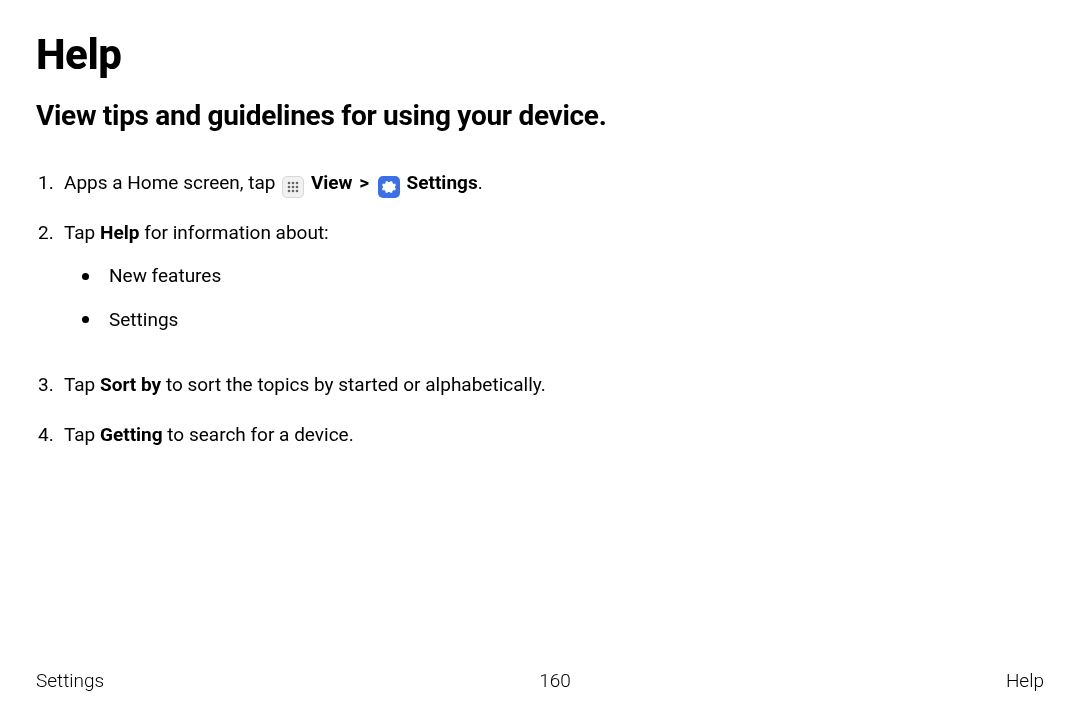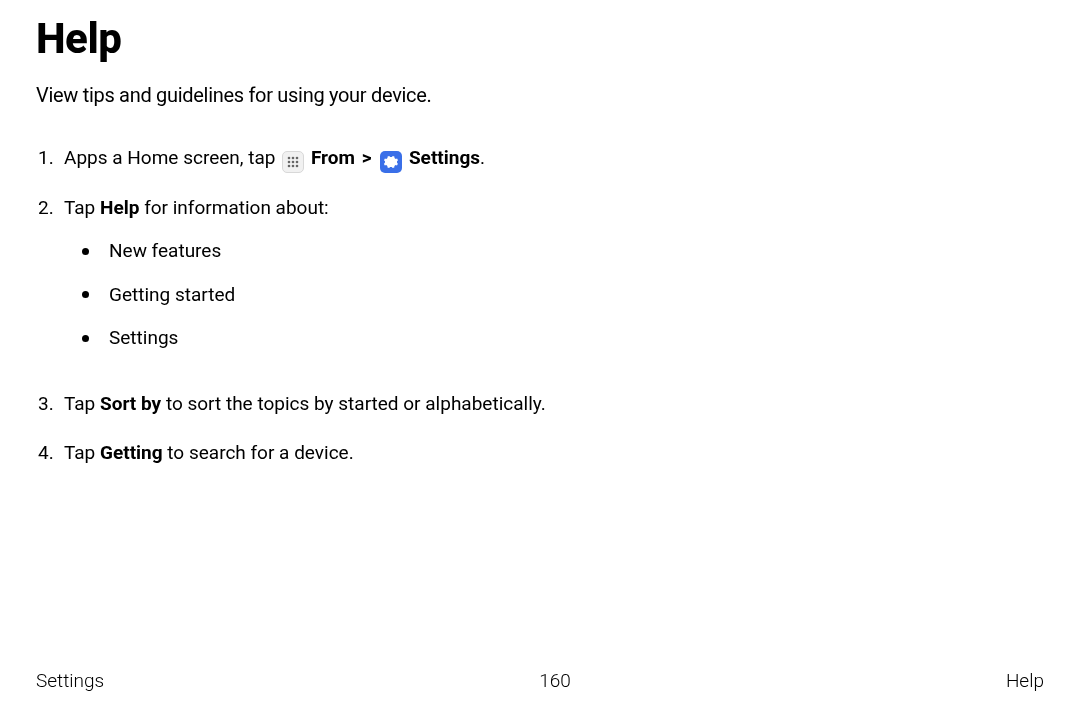--- a/index.html
+++ b/index.html
@@ -1,19 +1,19 @@
 <!DOCTYPE html>
 <html><head>
   <meta charset="utf-8">
   <style>
     * { margin: 0; padding: 0; box-sizing: border-box; }
     html, body { width: 1080px; height: 720px; background: #fff; font-family: -apple-system, BlinkMacSystemFont, "Segoe UI", Roboto, Helvetica, Arial, sans-serif; color: #000; }
-    .page { position: relative; width: 100%; height: 100%; padding: 14px 36px 0; border-radius: 23px; }
+    .page { position: relative; width: 100%; height: 100%; padding: 30px 36px 0; border-radius: 23px; }
     .title { font-size: 42px; font-weight: 800; letter-spacing: -0.5px; margin-bottom: 20px; }
-    .subtitle { font-size: 20px; font-weight: 400; margin-bottom: 36px; letter-spacing: -0.3px; }
+    .subtitle { font-size: 28px; font-weight: 700; margin-bottom: 36px; letter-spacing: -0.3px; }
     .steps { font-size: 19px; line-height: 1.55; max-width: 640px; }
     .step { display: flex; margin-bottom: 20px; }
     .step .num { min-width: 28px; text-align: left; padding-left: 2px; }
     .step .body { flex: 1; }
     .bold { font-weight: 700; }
     .icon { display: inline-flex; align-items: center; justify-content: center; width: 22px; height: 22px; border-radius: 5px; vertical-align: -5px; margin: 0 2px; }
     .icon-apps { background: #f1f1f1; border: 1px solid #d8d8d8; }
     .icon-apps svg { width: 14px; height: 14px; }
     .icon-settings { background: #3a6fe8; }
     .icon-settings svg { width: 14px; height: 14px; }
@@ -44,38 +44,37 @@
                 <circle cx="11" cy="3" r="1.3"></circle>
                 <circle cx="3" cy="7" r="1.3"></circle>
                 <circle cx="7" cy="7" r="1.3"></circle>
                 <circle cx="11" cy="7" r="1.3"></circle>
                 <circle cx="3" cy="11" r="1.3"></circle>
                 <circle cx="7" cy="11" r="1.3"></circle>
                 <circle cx="11" cy="11" r="1.3"></circle>
               </g>
             </svg>
         </span>
-        <span class="bold">From</span>
+        <span class="bold">View</span>
         <span class="chevron">&gt;</span>
         <span class="icon icon-settings">
           <svg viewBox="0 0 14 14">
               <path fill="#fff" d="M7 4.2a2.8 2.8 0 1 0 0 5.6 2.8 2.8 0 0 0 0-5.6zm6.1 3.6-.1-1.6 1-1-0.9-1.6-1.4.3-1.2-1-0.1-1.4L8.8 1l-1 1h-1.6l-1-1L3.6 1.5l-.1 1.4-1.2 1-1.4-.3L0 5.2l1 1-.1 1.6-1 1 .9 1.6 1.4-.3 1.2 1 .1 1.4 1.6.5 1-1h1.6l1 1 1.6-.5.1-1.4 1.2-1 1.4.3.9-1.6-1-1z"></path>
             </svg>
         </span>
         <span class="bold">Settings</span><span>.</span>
       </span>
     </div>
 
     <div class="step">
       <span class="num">2.</span>
       <span class="body">
         <span>Tap </span><span class="bold">Help</span><span> for information about:</span>
         <ul class="bullets">
           <li>New features</li>
-          <li>Getting started</li>
           <li>Settings</li>
         </ul>
       </span>
     </div>
 
     <div class="step">
       <span class="num">3.</span>
       <span class="body">
         <span>Tap </span><span class="bold">Sort by</span><span> to sort the topics by started or alphabetically.</span>
       </span>

